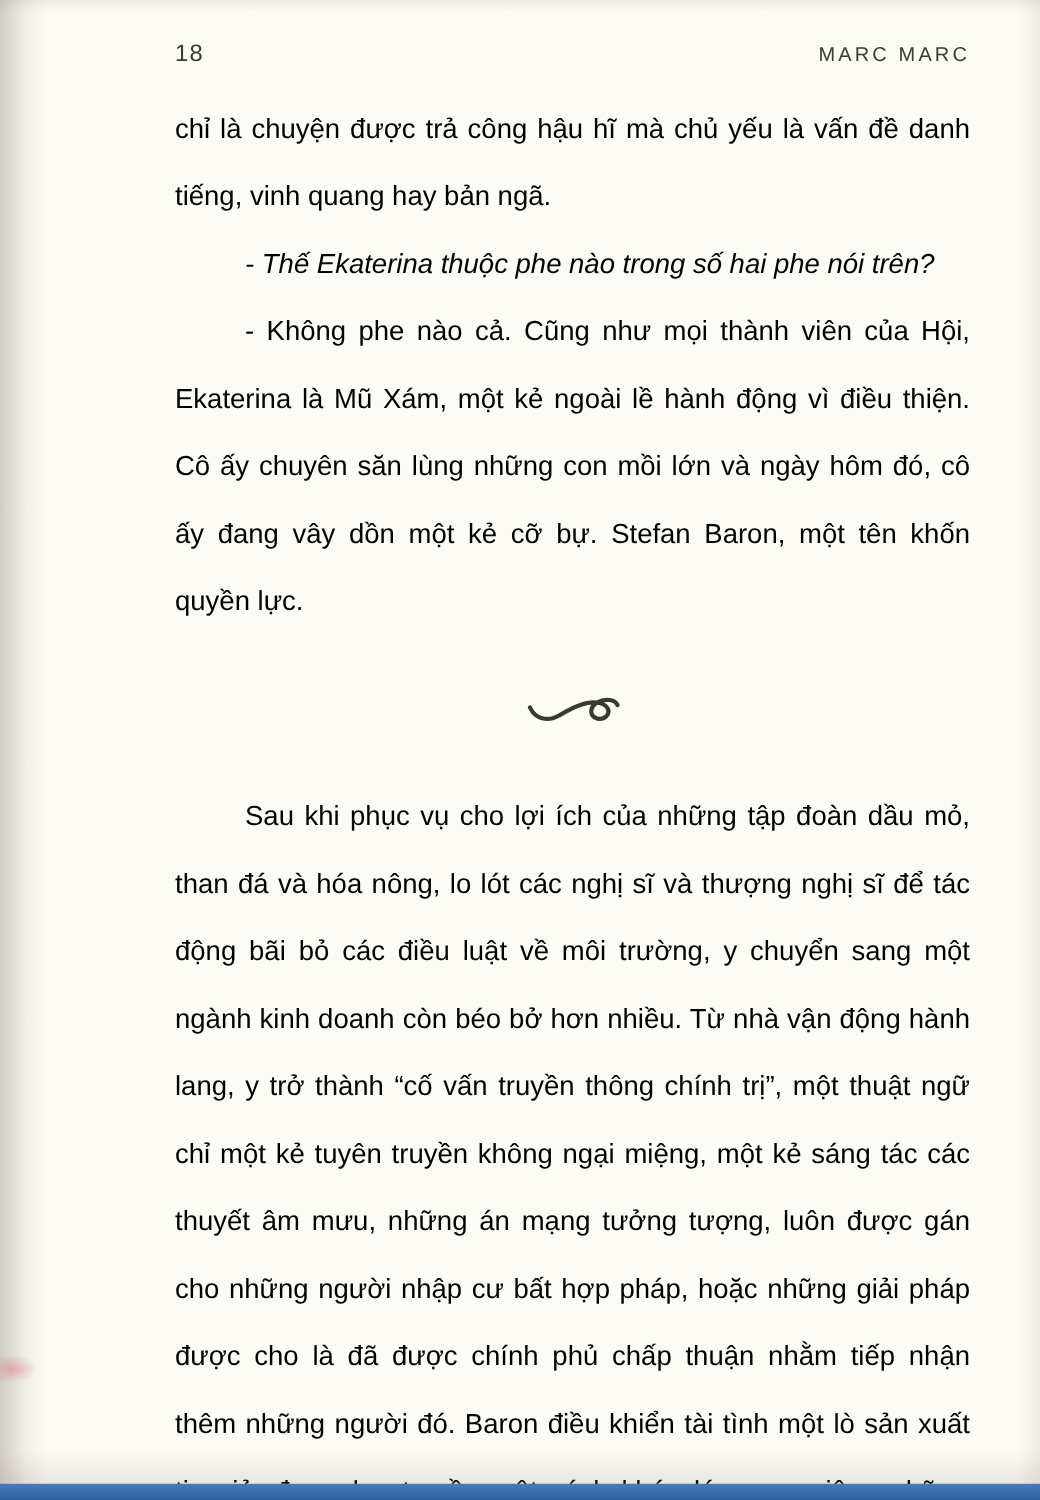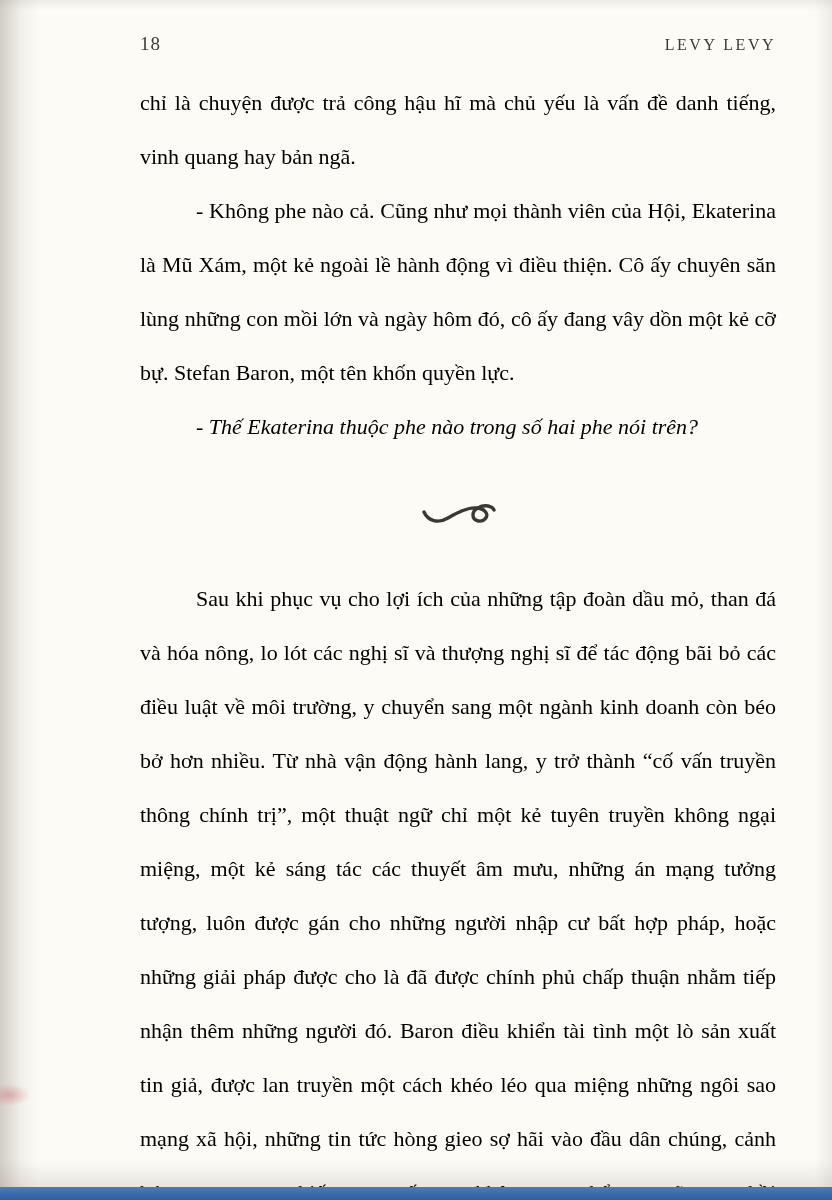--- a/index.html
+++ b/index.html
@@ -5,21 +5,21 @@
   html, body { margin: 0; padding: 0; }
   body { background: #e8e6e1; }
 
   .page {
     position: relative;
     width: 832px;
     height: 1200px;
     margin: 0 auto;
     background: #fcfbf6;
     overflow: hidden;
-    font-family: Liberation Serif, serif;
+    font-family: Liberation Sans, sans-serif;
   }
 
   
   .edge-left {
     position: absolute; left: 0; top: 0; bottom: 0; width: 38px;
     background: linear-gradient(to right, rgba(110,98,86,0.30), rgba(110,98,86,0.08) 55%, rgba(110,98,86,0));
     pointer-events: none;
   }
   .edge-right {
     position: absolute; right: 0; top: 0; bottom: 0; width: 18px;
@@ -86,27 +86,27 @@
 <body>
 
 <div class="page">
 
   <div class="edge-left"></div>
   <div class="edge-right"></div>
   <div class="edge-top"></div>
 
   <div class="running-head">
     <span class="page-number">18</span>
-    <span class="author">LEVY LEVY</span>
+    <span class="author">MARC MARC</span>
   </div>
 
   <div class="content">
     <p>chỉ là chuyện được trả công hậu hĩ mà chủ yếu là vấn đề danh tiếng, vinh quang hay bản ngã.</p>
+    <p class="indent italic">- Thế Ekaterina thuộc phe nào trong số hai phe nói trên?</p>
     <p class="indent">- Không phe nào cả. Cũng như mọi thành viên của Hội, Ekaterina là Mũ Xám, một kẻ ngoài lề hành động vì điều thiện. Cô ấy chuyên săn lùng những con mồi lớn và ngày hôm đó, cô ấy đang vây dồn một kẻ cỡ bự. Stefan Baron, một tên khốn quyền lực.</p>
-    <p class="indent italic">- Thế Ekaterina thuộc phe nào trong số hai phe nói trên?</p>
 
     <div class="divider">
       <svg width="76" height="30" viewBox="0 0 76 30" aria-hidden="true">
         <path d="M4 14
                  C 8 23, 18 26, 28 20
                  C 38 14, 48 9, 57 10
                  C 66 11, 69 17, 65 21
                  C 61 25, 53 23, 53 17
                  C 53 11, 61 7, 68 8
                  C 71 8.5, 73 10, 74 12" fill="none" stroke="#3b3933" stroke-width="3.4" stroke-linecap="round"></path>

